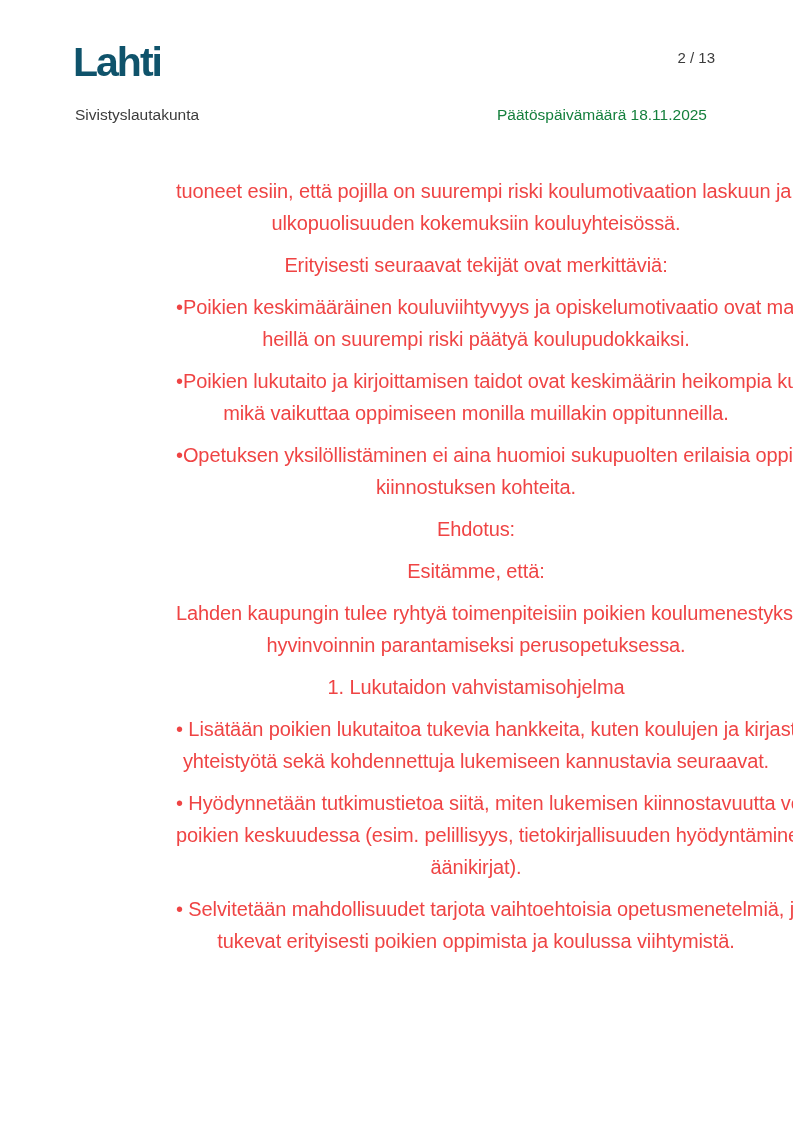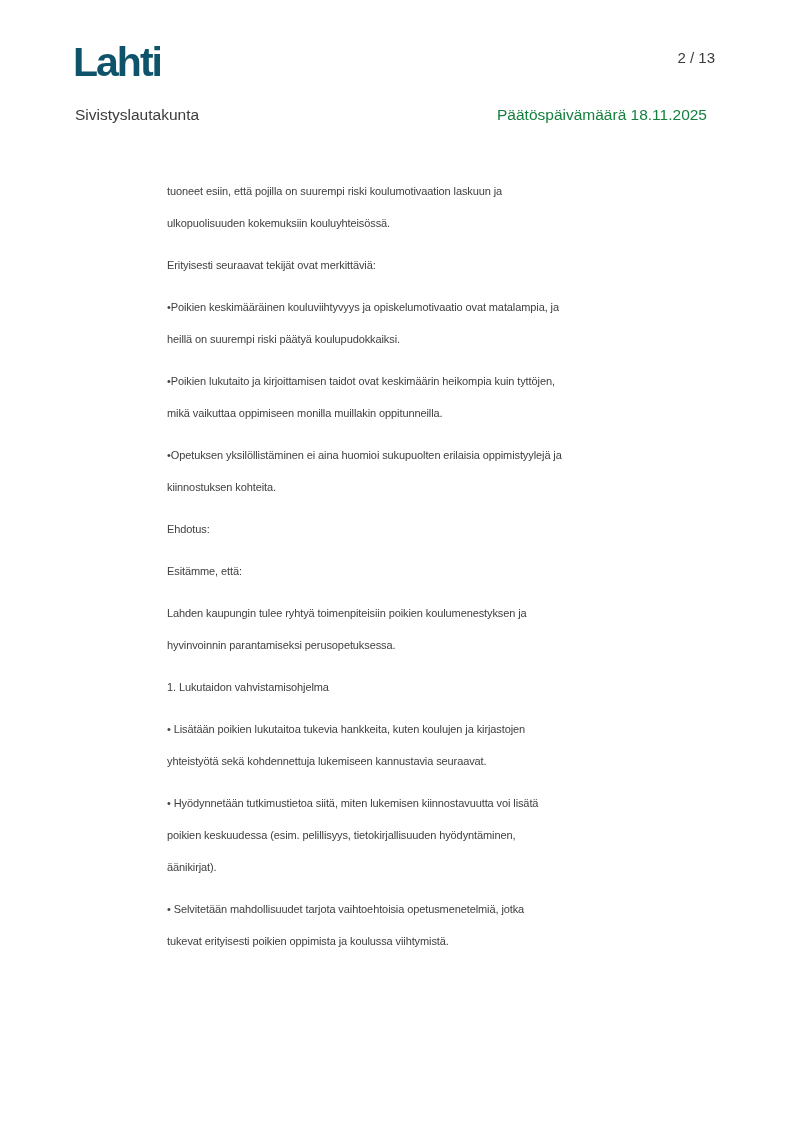--- a/index.html
+++ b/index.html
@@ -8,20 +8,21 @@
     background: #ffffff;
   }
   .page {
     position: relative;
     width: 793px;
     height: 1123px;
     background: #ffffff;
     font-family: "Liberation Sans", sans-serif;
     color: #3c3c3c;
     overflow: hidden;
+    text-align: center;
   }
   .logo {
     position: absolute;
     left: 73px;
     top: 40px;
     font-size: 41px;
     font-weight: 700;
     letter-spacing: -2px;
     line-height: 44px;
     color: #0f536b;
@@ -45,27 +46,27 @@
   .header-date {
     position: absolute;
     top: 104px;
     right: 86px;
     font-size: 15.5px;
     line-height: 21px;
     color: #15803d;
   }
   .doc-body {
     position: absolute;
-    left: 167px;
+    left: 176px;
     top: 175px;
     width: 600px;
-    font-size: 11px;
+    font-size: 20px;
     line-height: 32px;
     letter-spacing: -0.1px;
-    color: #404040;
+    color: #ef4444;
   }
   .para {
     white-space: pre;
     margin: 0 0 10px 0;
   }
 </style>
 </head>
 <body>
 
 <div class="page">

